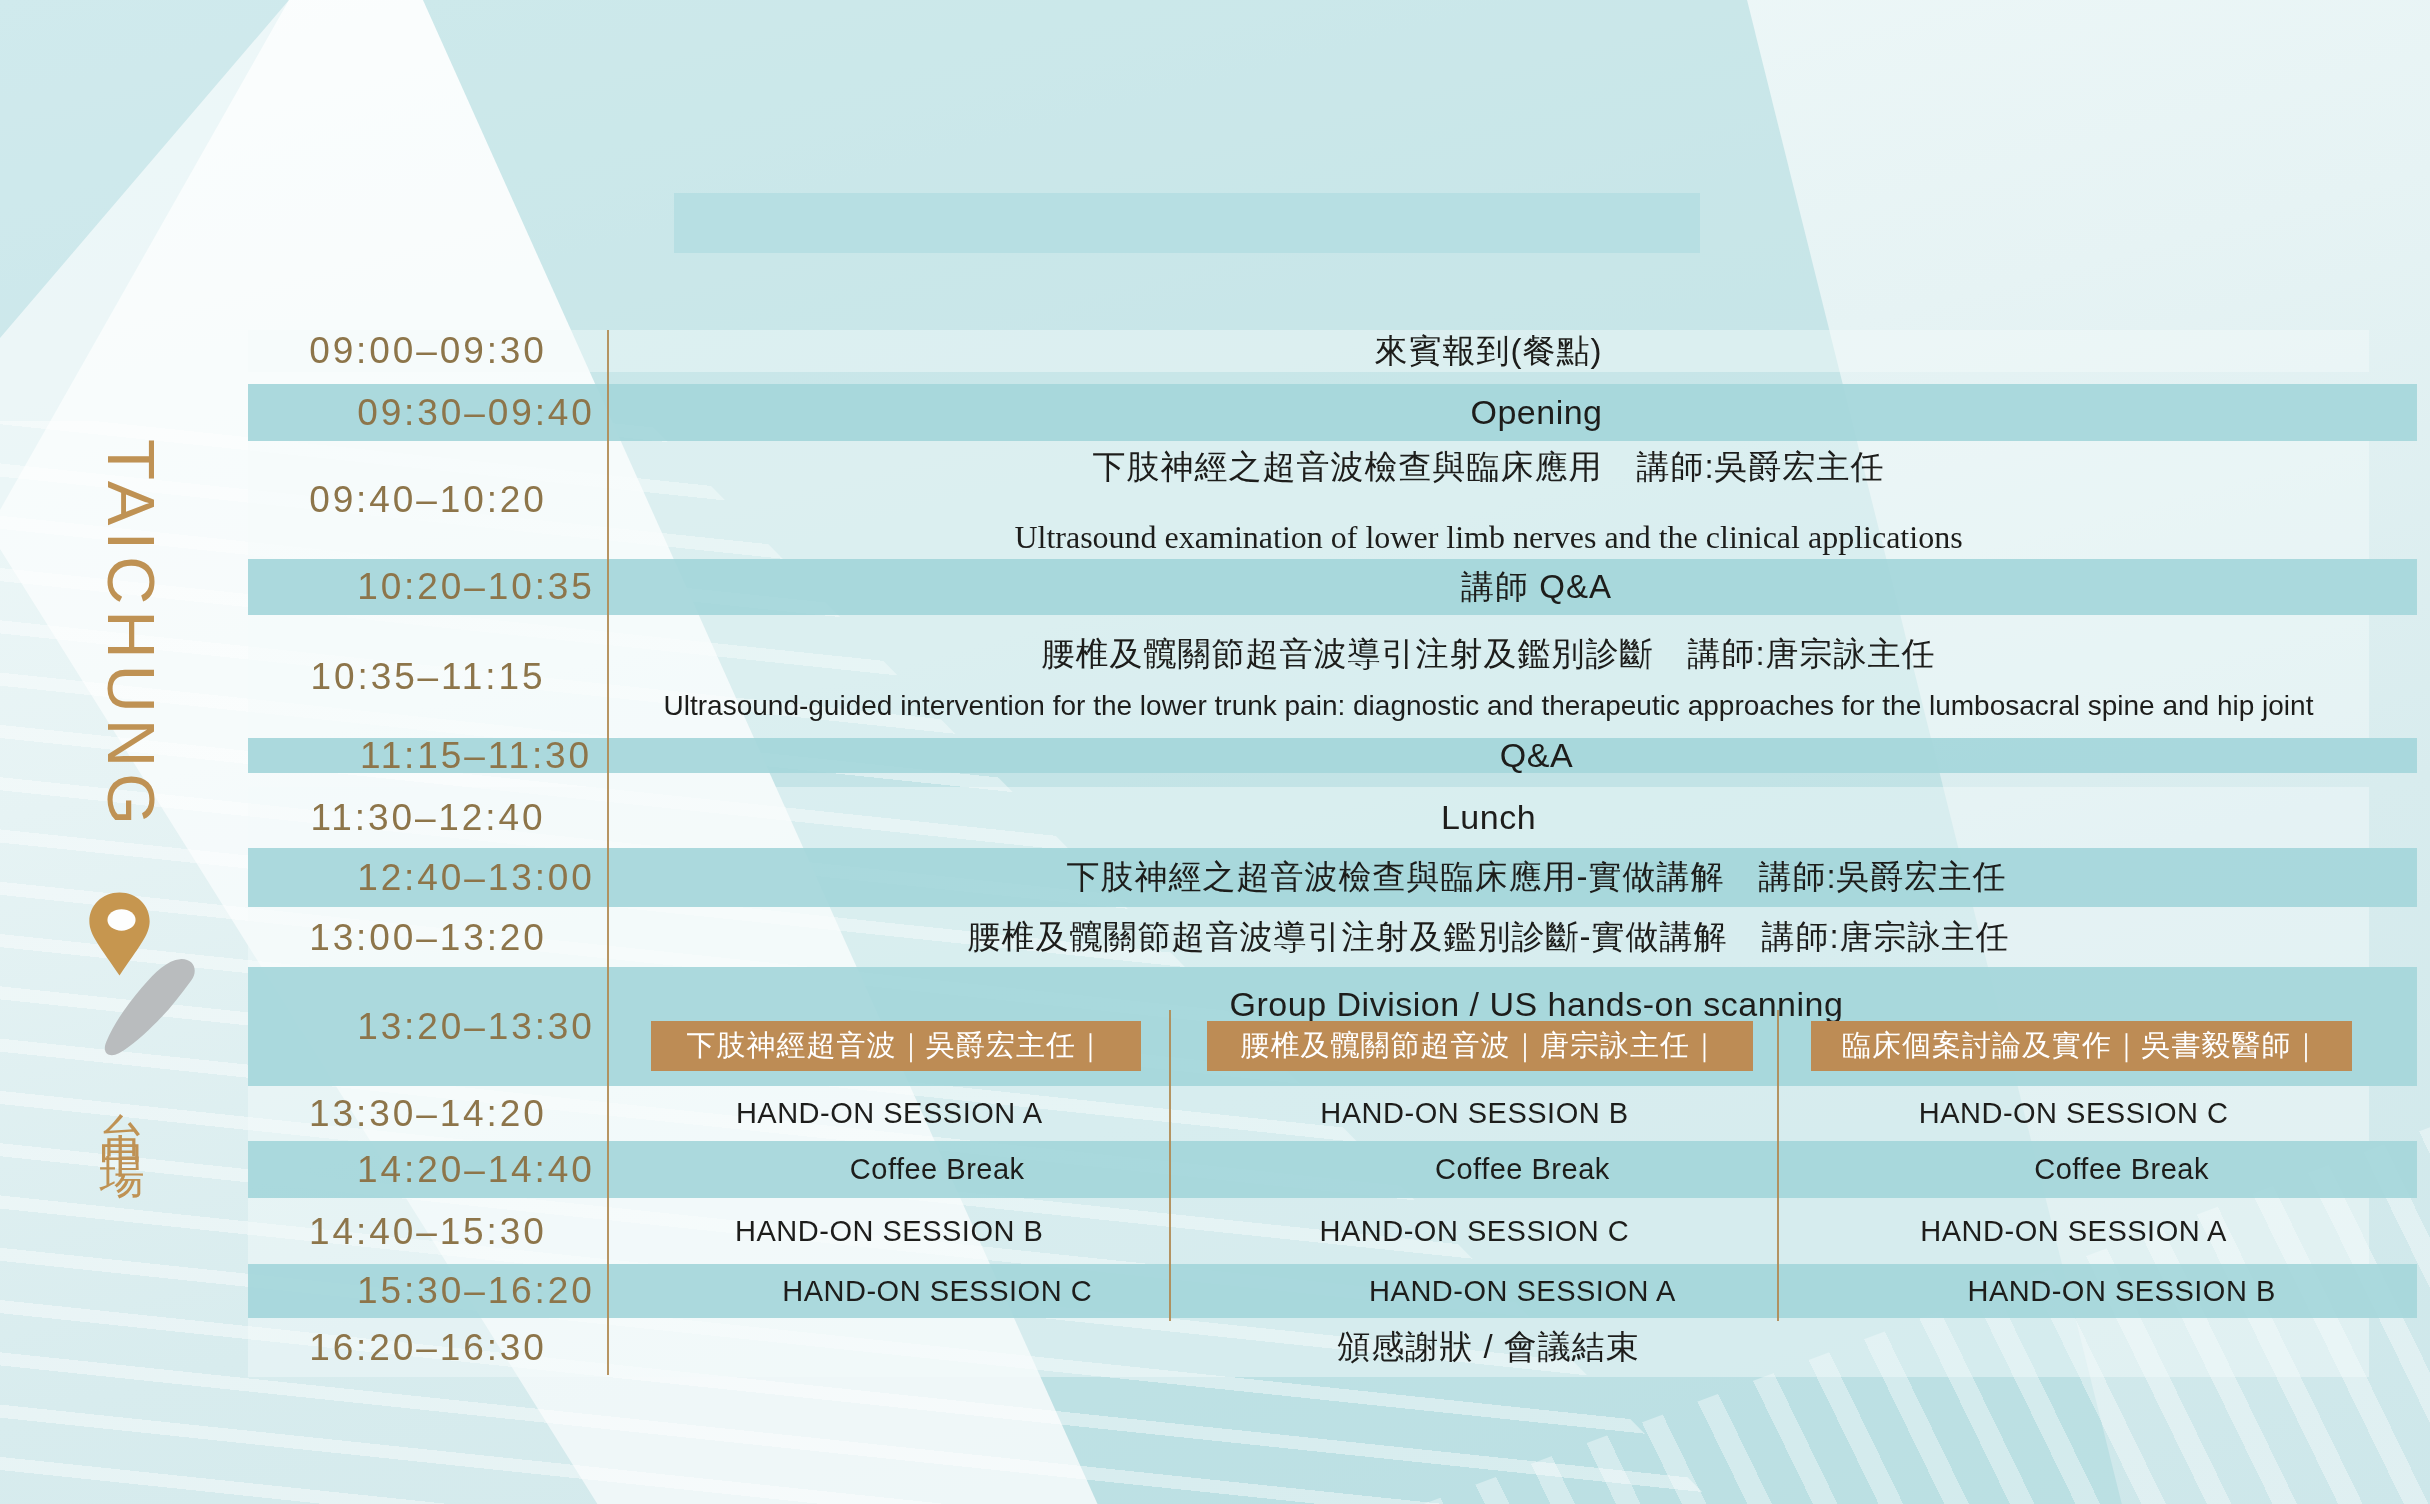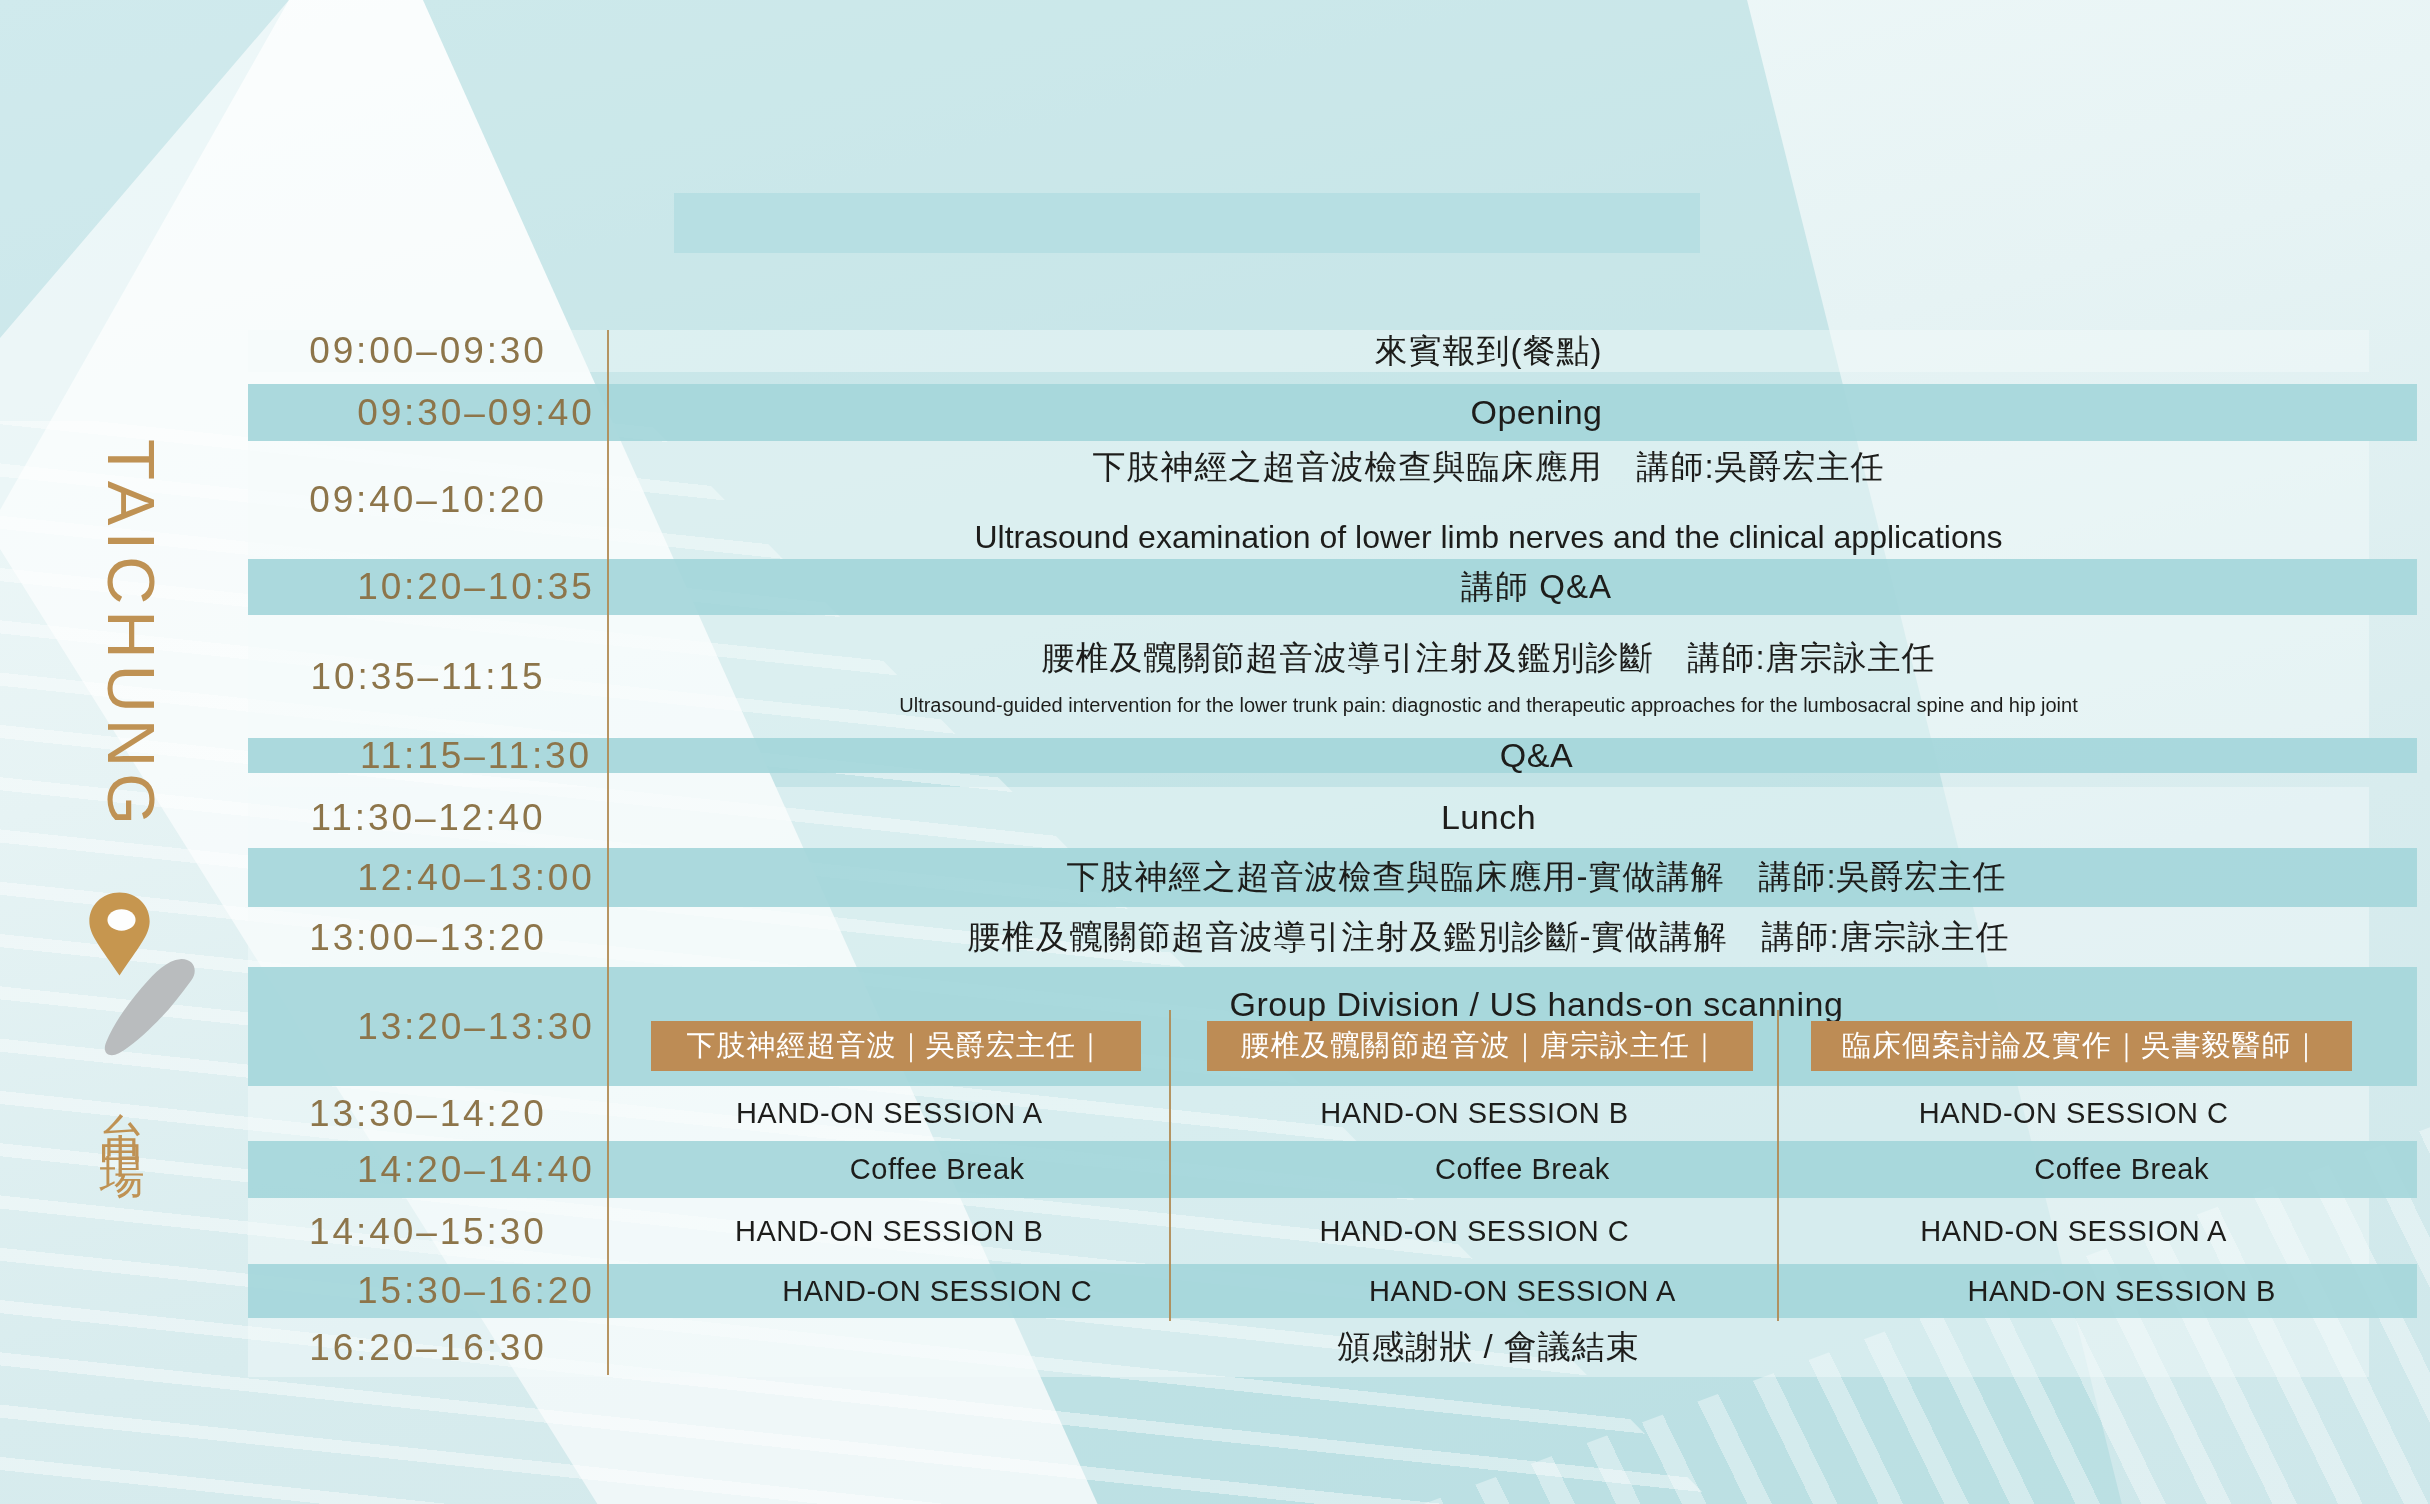--- a/index.html
+++ b/index.html
@@ -49,22 +49,22 @@
   
   #table{position:absolute;left:248px;top:0;width:2121px;height:1505px;z-index:5;}
   .row{position:absolute;left:0;width:2121px;display:flex;align-items:stretch;color:#1d1d1b;}
   .row.pale{background:rgba(243,251,251,.45);}
   .row.teal{background:rgba(167,215,219,.95);padding-left:48px;}
   .tcell{width:360px;display:flex;align-items:center;justify-content:center;
     color:#8d754a;font-size:37px;font-weight:500;letter-spacing:2.9px;white-space:nowrap;}
   .ccell{flex:1;display:flex;flex-direction:column;align-items:center;justify-content:center;text-align:center;}
   .txt{font-size:33px;letter-spacing:1px;}
   .txt-en{font-size:34px;letter-spacing:0.5px;}
-  .sub{font-size:32px;margin-top:29px;}
-  .sub-sm{font-size:20px;margin-top:13px;}
+  .sub{font-size:32px;margin-top:29px;font-family:Liberation Serif, serif;}
+  .sub-sm{font-size:28px;margin-top:13px;}
   .scell{display:flex;align-items:center;justify-content:center;font-size:29px;letter-spacing:0.5px;}
   .c1{width:563px;}.c2{width:608px;}.c3{width:591px;}
   .ghead{font-size:34px;letter-spacing:0.5px;margin-top:-45px;}
   .gbox{position:absolute;top:54px;height:50px;background:#bd8c55;color:#ffffff;
     display:flex;align-items:center;justify-content:center;font-size:29px;letter-spacing:1px;white-space:nowrap;}
   .gbox1{left:403px;width:490px;}
   .gbox2{left:959px;width:546px;}
   .gbox3{left:1563px;width:541px;}
   
   .vline{position:absolute;width:2px;background:#b08a52;opacity:.9;z-index:6;}

